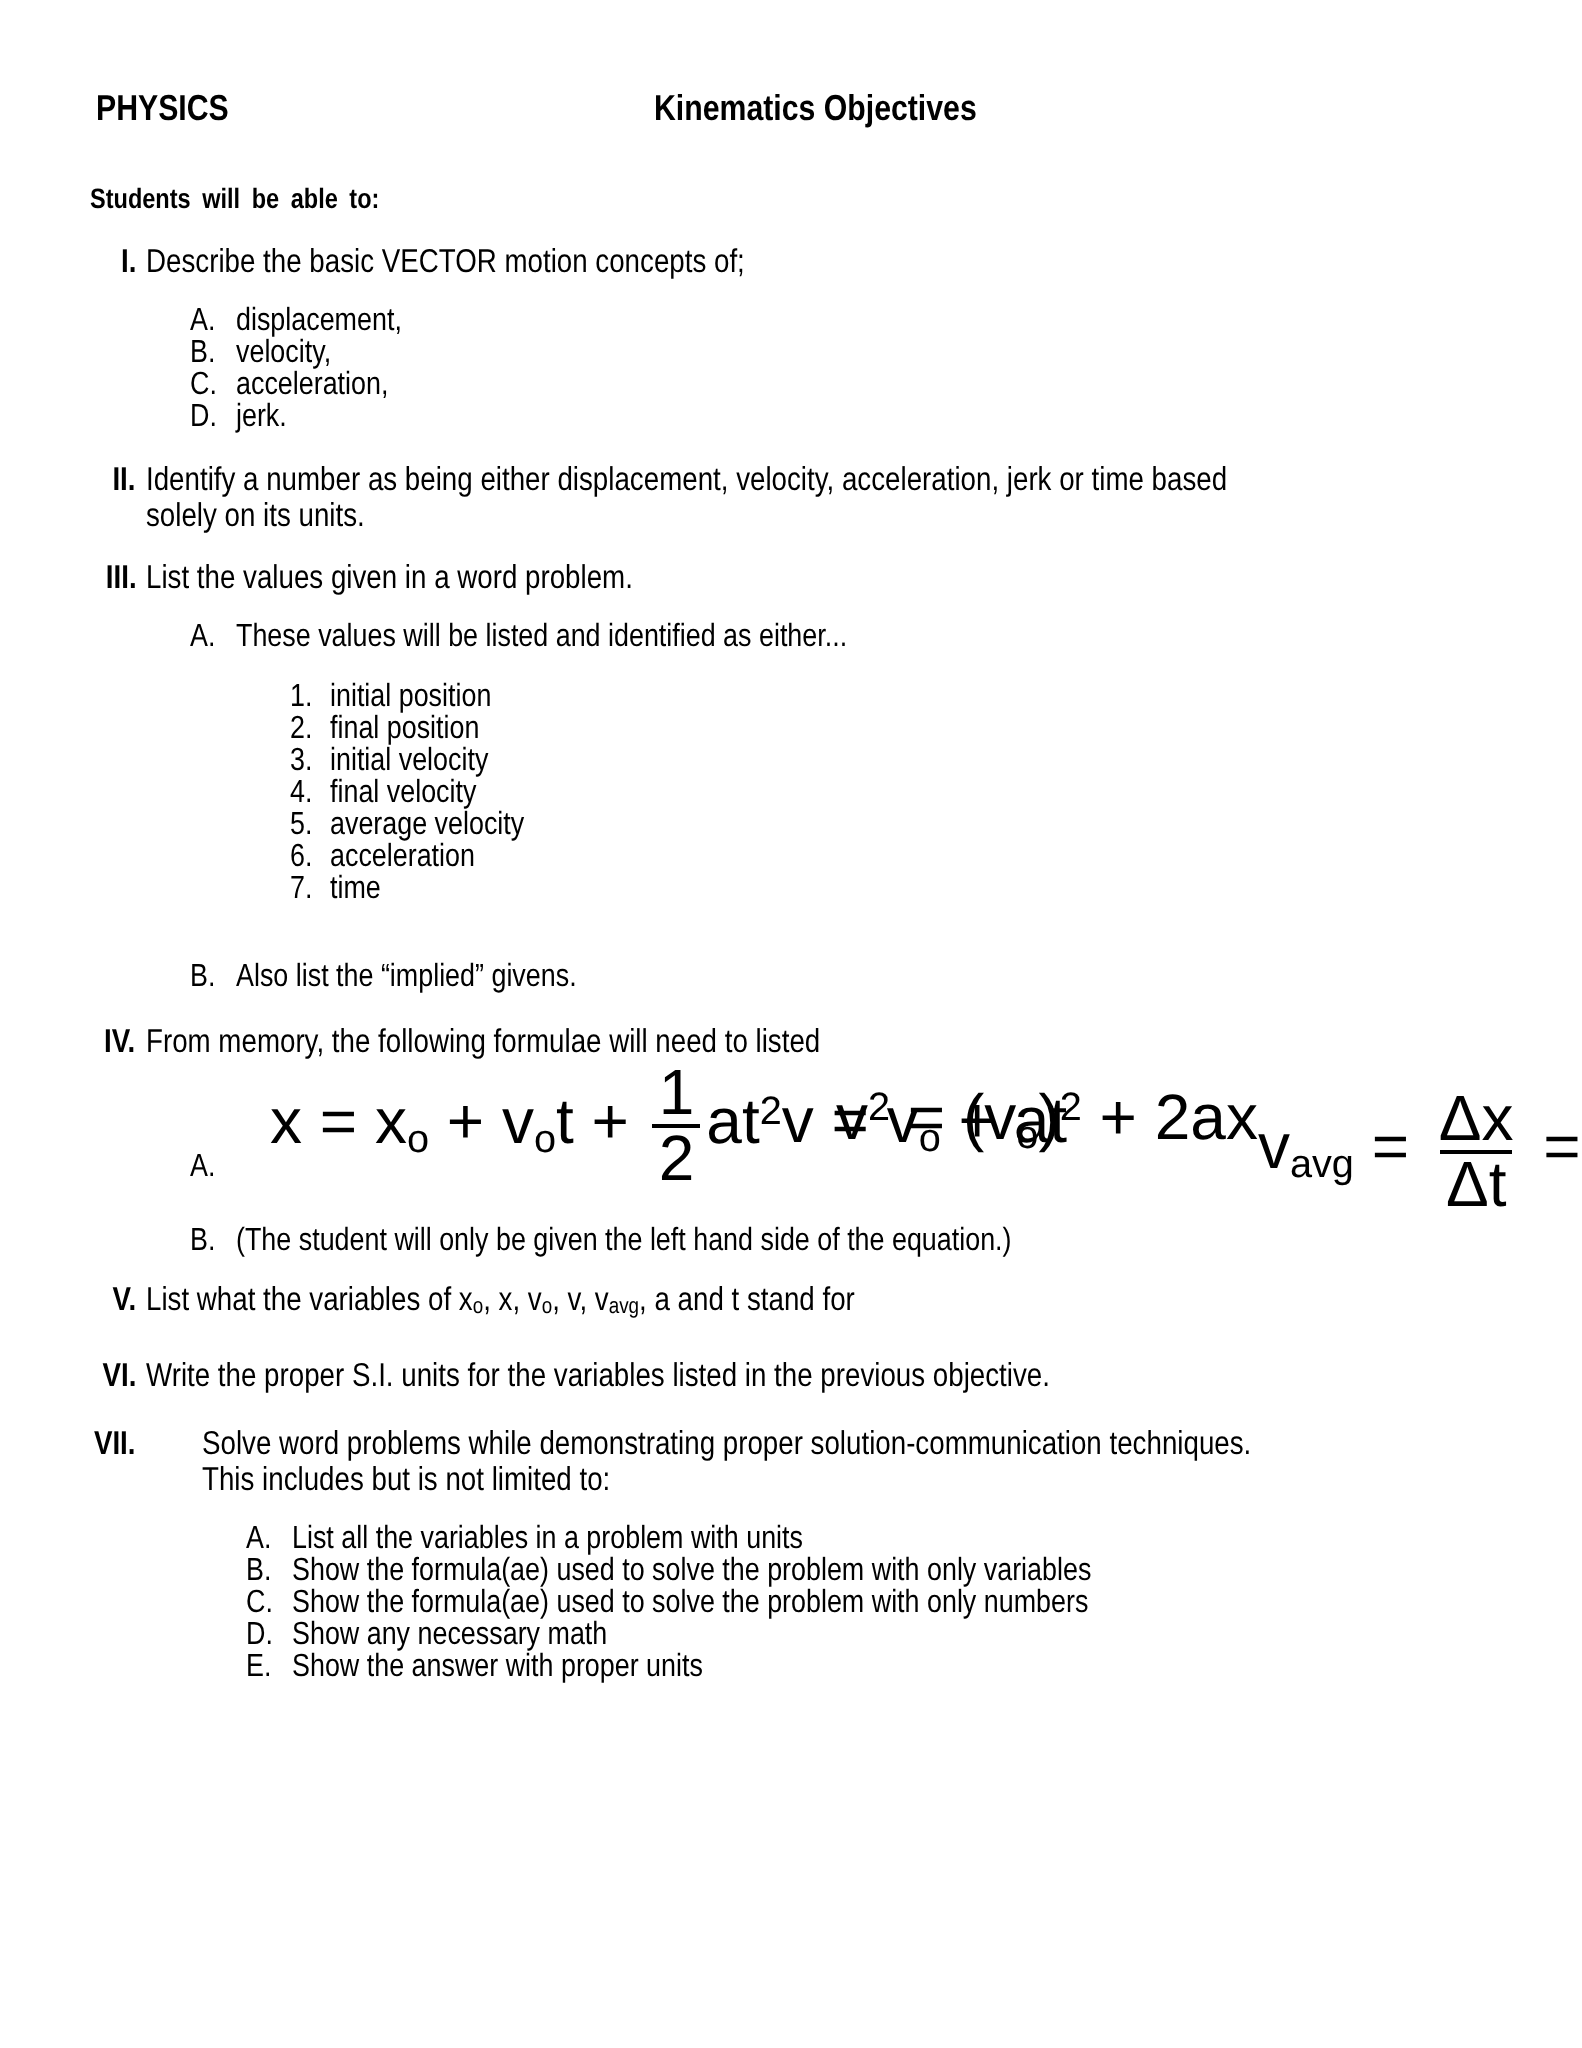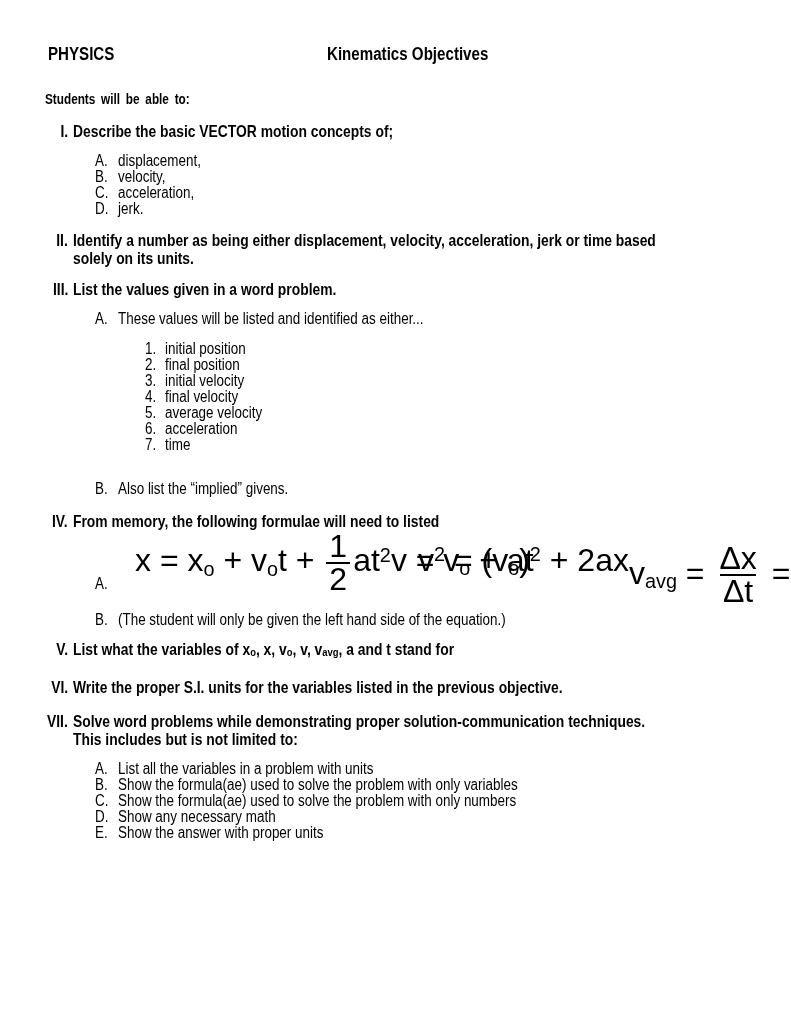--- a/index.html
+++ b/index.html
@@ -17,30 +17,30 @@
 
   .doc-header { position: relative; height: 20px; font-weight: bold; font-size: 18px; line-height: 20px; }
   .t-left  { position: absolute; left: 16px; top: 0; }
   .t-right { position: absolute; left: 295px; top: 0; }
 
   .intro { margin: 26px 0 0 13px; font-weight: bold; font-size: 14px; line-height: 18px; word-spacing: 3px; }
 
   .obj { display: flex; align-items: flex-start; }
   .obj .num { width: 36px; margin-right: 5px; flex: none; text-align: right; font-weight: bold; font-size: 16.5px; line-height: 18px; }
   .obj .body { flex: 1 1 auto; min-width: 0; }
-  .obj .head { font-weight: bold; font-size: 16.5px; line-height: 18px; }
+  .obj .head { font-weight: normal; font-size: 16.5px; line-height: 18px; }
   .head2 { line-height: 17.5px; }
 
   .obj-1 { margin-top: 14px; }
   .obj-2 { margin-top: 14px; }
   .obj-3 { margin-top: 13px; justify-content: center; }
   .obj-4 { margin-top: 15px; }
   .obj-5 { margin-top: 12px; }
   .obj-6 { margin-top: 16px; }
-  .obj-7 { margin-top: 16px; }
+  .obj-7 { margin-top: 16px; gap: 28px; }
   .obj-8 { margin-top: 13px; }
 
   .sub { display: flex; font-weight: normal; font-size: 16px; line-height: 16px; }
   .sub .slabel { width: 23px; flex: none; }
   .obj1-list  { margin-top: 13px; margin-left: 22px; }
   .obj3-itemA { margin-top: 13px; margin-left: 22px; }
   .values-list{ margin-top: 14px; margin-left: 72px; }
   .values-list .sub .slabel { width: 20px; }
   .obj3-itemB { margin-top: 28px; margin-left: 22px; }
   .obj4-itemB { margin-top: 2px;  margin-left: 22px; }

